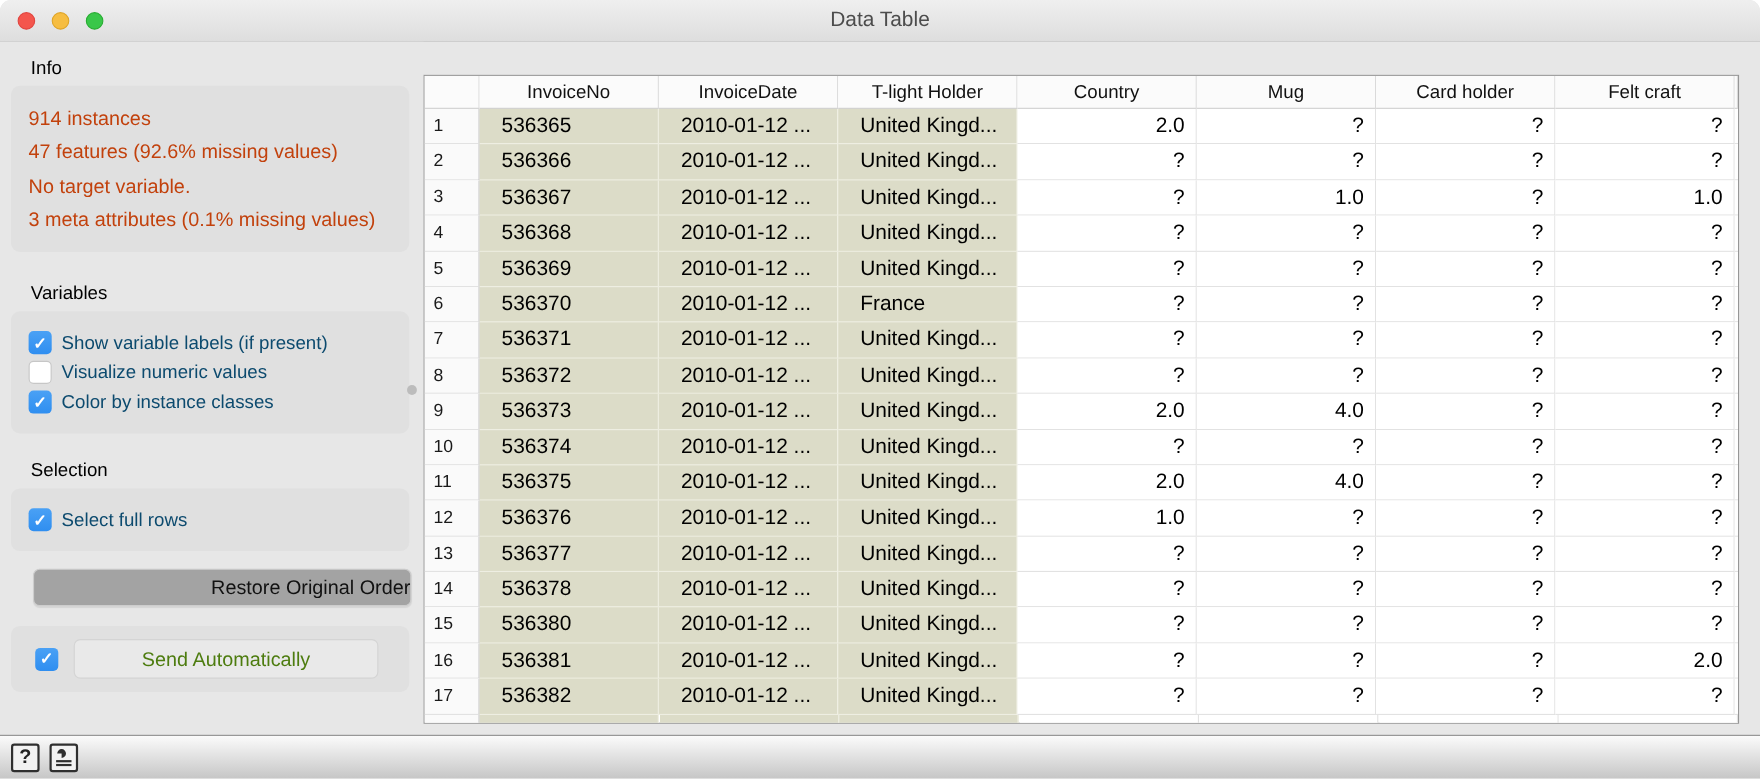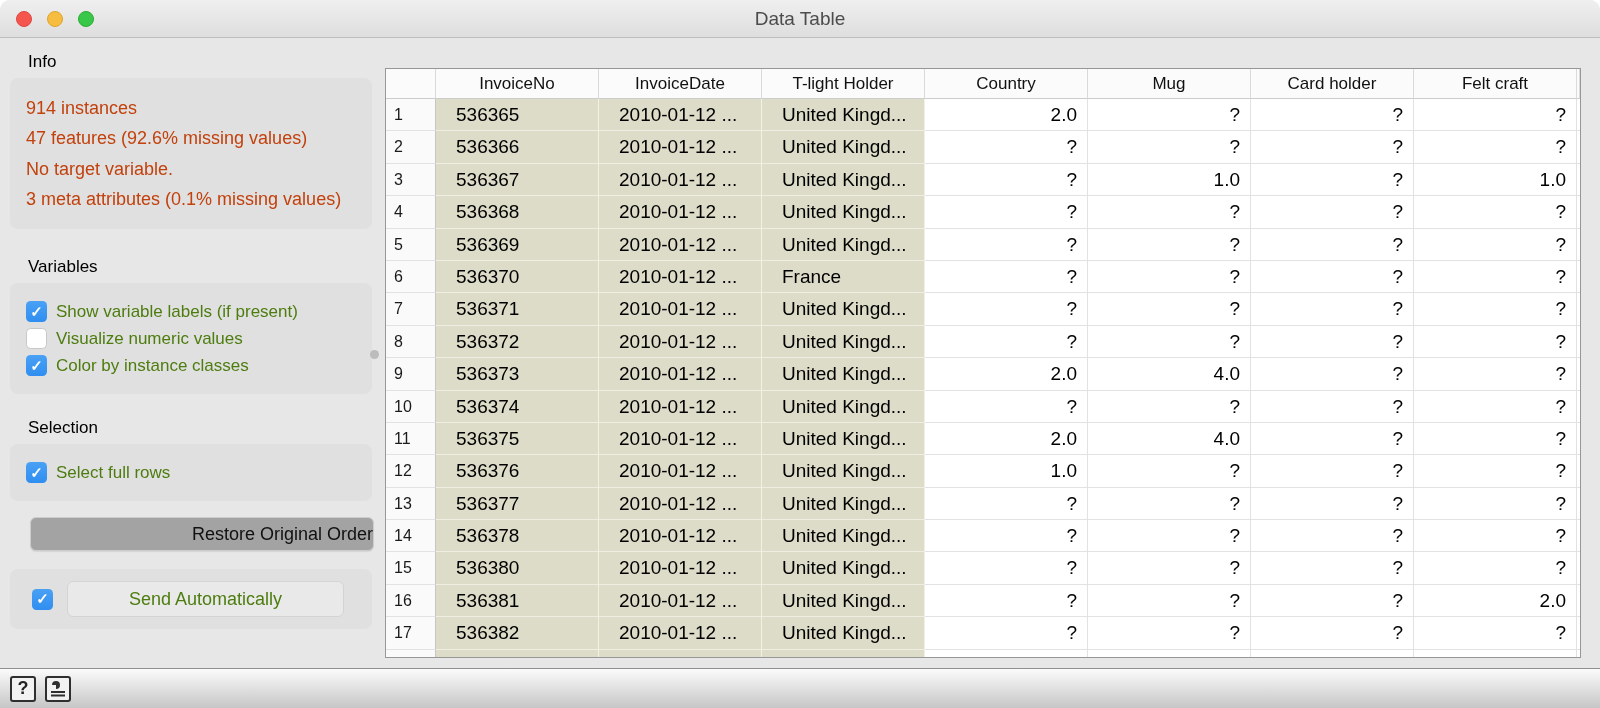--- a/index.html
+++ b/index.html
@@ -20,21 +20,21 @@
   
   .sidebar { position:absolute; top:38px; left:0; width:385px; bottom:40px; background:#e7e7e7; }
   .section-label { font-size:17px; color:#000000; margin:14px 0 6px 28px; }
   .gbox { background:#e0e0e0; border-radius:8px; margin:0 13px 0 10px; padding:12px 16px; }
   .info-line { font-size:18px; color:#c2410c; line-height:1.35; margin:6px 0; }
   .check-row { display:flex; align-items:center; gap:9px; margin:6px 0; }
   .checkbox { width:21px; height:21px; border-radius:4.5px; flex:0 0 auto;
     display:flex; align-items:center; justify-content:center; font-size:15px; font-weight:bold; }
   .checkbox.checked { background:linear-gradient(#4aa1f5,#2f8ef0); color:#fff; }
   .checkbox.unchecked { background:#fff; border:1px solid #c7c7c7; color:transparent; }
-  .check-label { font-size:17px; color:#4d7c0f; white-space:nowrap; }
+  .check-label { font-size:17px; color:#0c4a6e; white-space:nowrap; }
   .btn { display:block; width:344px; margin:16px auto 0 30px; height:34px; line-height:32px;
     background:#a3a3a3; border:1px solid #cdcdcd; border-radius:6px; text-align:right;
     font-size:18px; color:#111; box-shadow:0 1px 1px rgba(0,0,0,0.08); cursor:default; }
   .autosend-box { background:#e0e0e0; border-radius:8px; margin:18px 13px 0 10px; padding:12px 14px;
     display:flex; align-items:center; gap:14px; }
   .btn-disabled { flex:1; height:36px; line-height:34px; background:#e9e9e9; border:1px solid #d4d4d4;
     border-radius:6px; text-align:center; font-size:18px; color:#4d7c0f; margin-right:14px; }
   .splitter-dot { position:absolute; right:6px; top:312px; width:9px; height:9px;
     border-radius:50%; background:#bcbcbc; }
 
@@ -42,21 +42,21 @@
   .statusbar { position:absolute; left:0; right:0; bottom:0; height:40px;
     border-top:1px solid #8f8f8f; background:linear-gradient(#fbfbfb,#c6c6c6);
     display:flex; align-items:center; gap:9px; padding-left:10px; }
   .sb-icon { width:26px; height:26px; border:2px solid #2f2f2f; border-radius:3px;
     background:#f2f2f2; display:flex; align-items:center; justify-content:center; }
   .sb-icon .q { font-size:18px; font-weight:bold; color:#222; }
 
   
   .table-wrap { position:absolute; left:385px; top:68px; width:1196px; height:590px;
     border:1px solid #979797; background:#fff; overflow:hidden; }
-  .trow { display:flex; width:100%; }
+  .trow { display:flex; width:100%;justify-content:space-between; }
   .thead { height:30px; }
   .thead .hcell { height:30px; line-height:29px; background:#fbfbfb; text-align:center;
     font-size:17px; color:#111; border-right:1px solid #dadada; border-bottom:1px solid #cccccc;
     overflow:hidden; white-space:nowrap; }
   .tbody .trow { height:32.4px; }
   .cell { height:32.4px; line-height:31px; font-size:19px; color:#000; overflow:hidden; white-space:nowrap; }
   .cell.num { background:#fafafa; border-right:1px solid #c6c6c6; border-bottom:1px solid #e2e2e2;
     font-size:16px; color:#1a1a1a; padding-left:8px; }
   .cell.meta { background:#dcdcc8; border-right:1px solid #f1f1e6; border-bottom:1px solid #eeeee2;
     text-align:left; padding-left:20px; }

